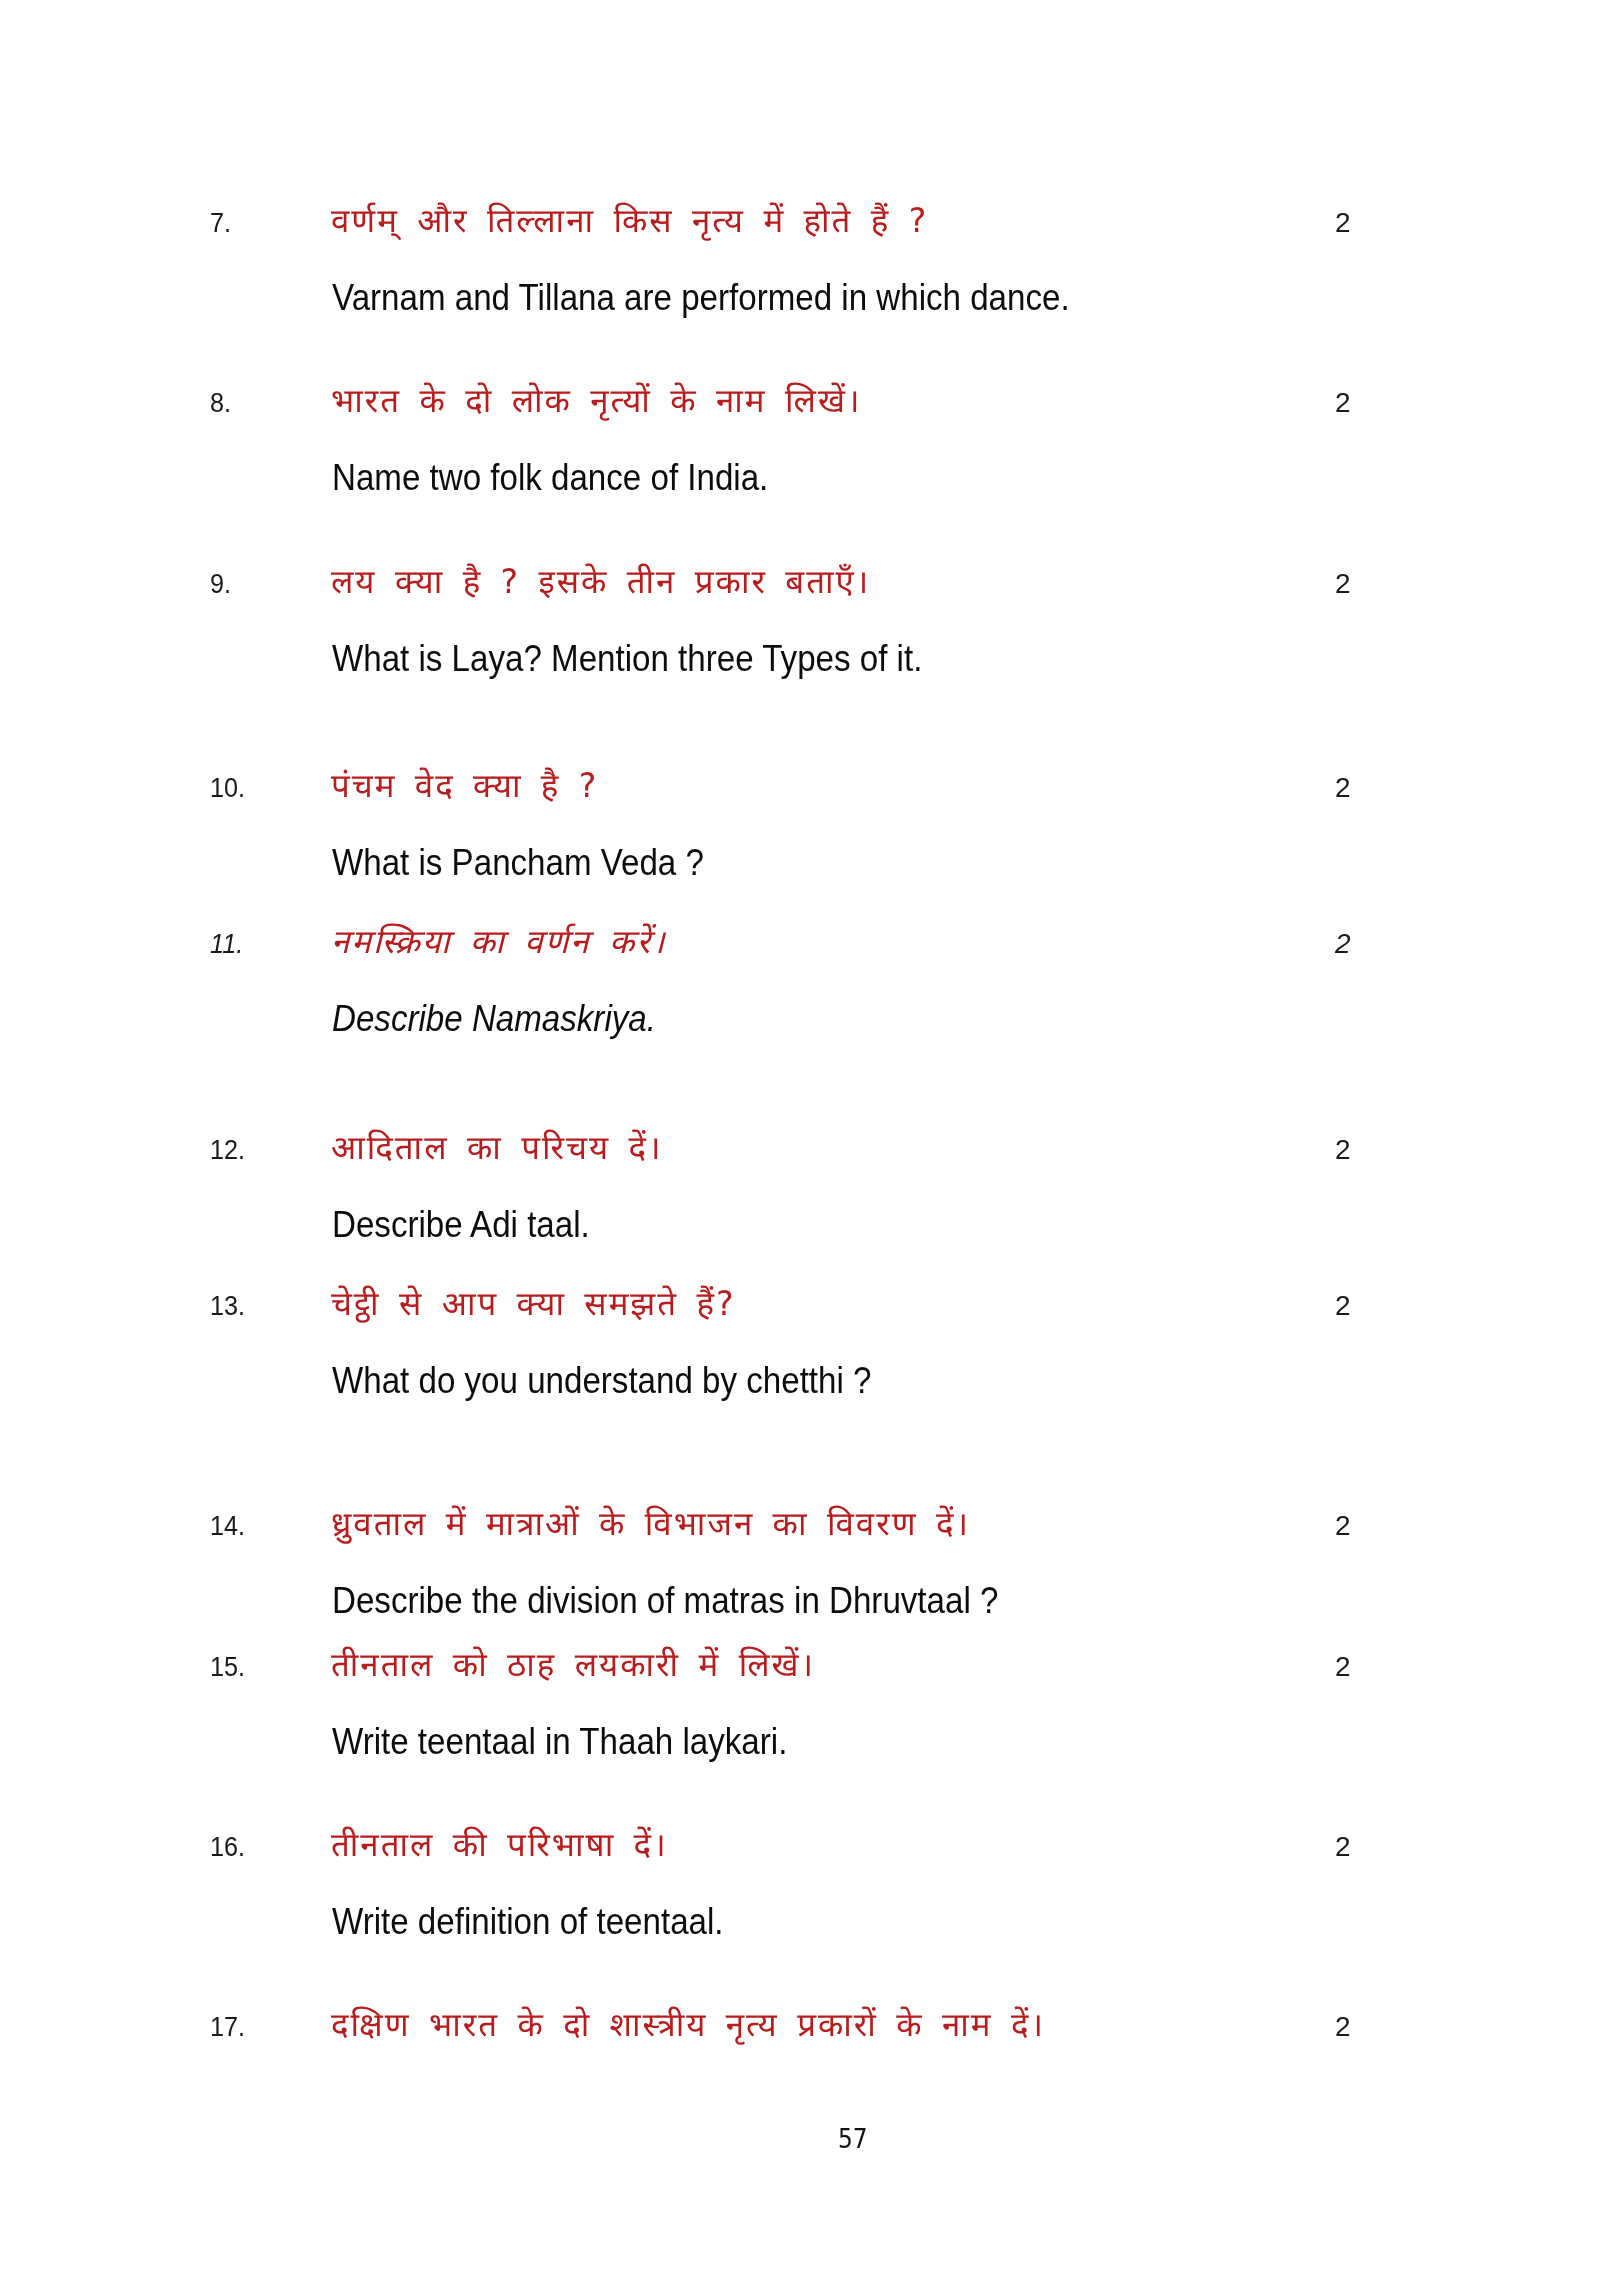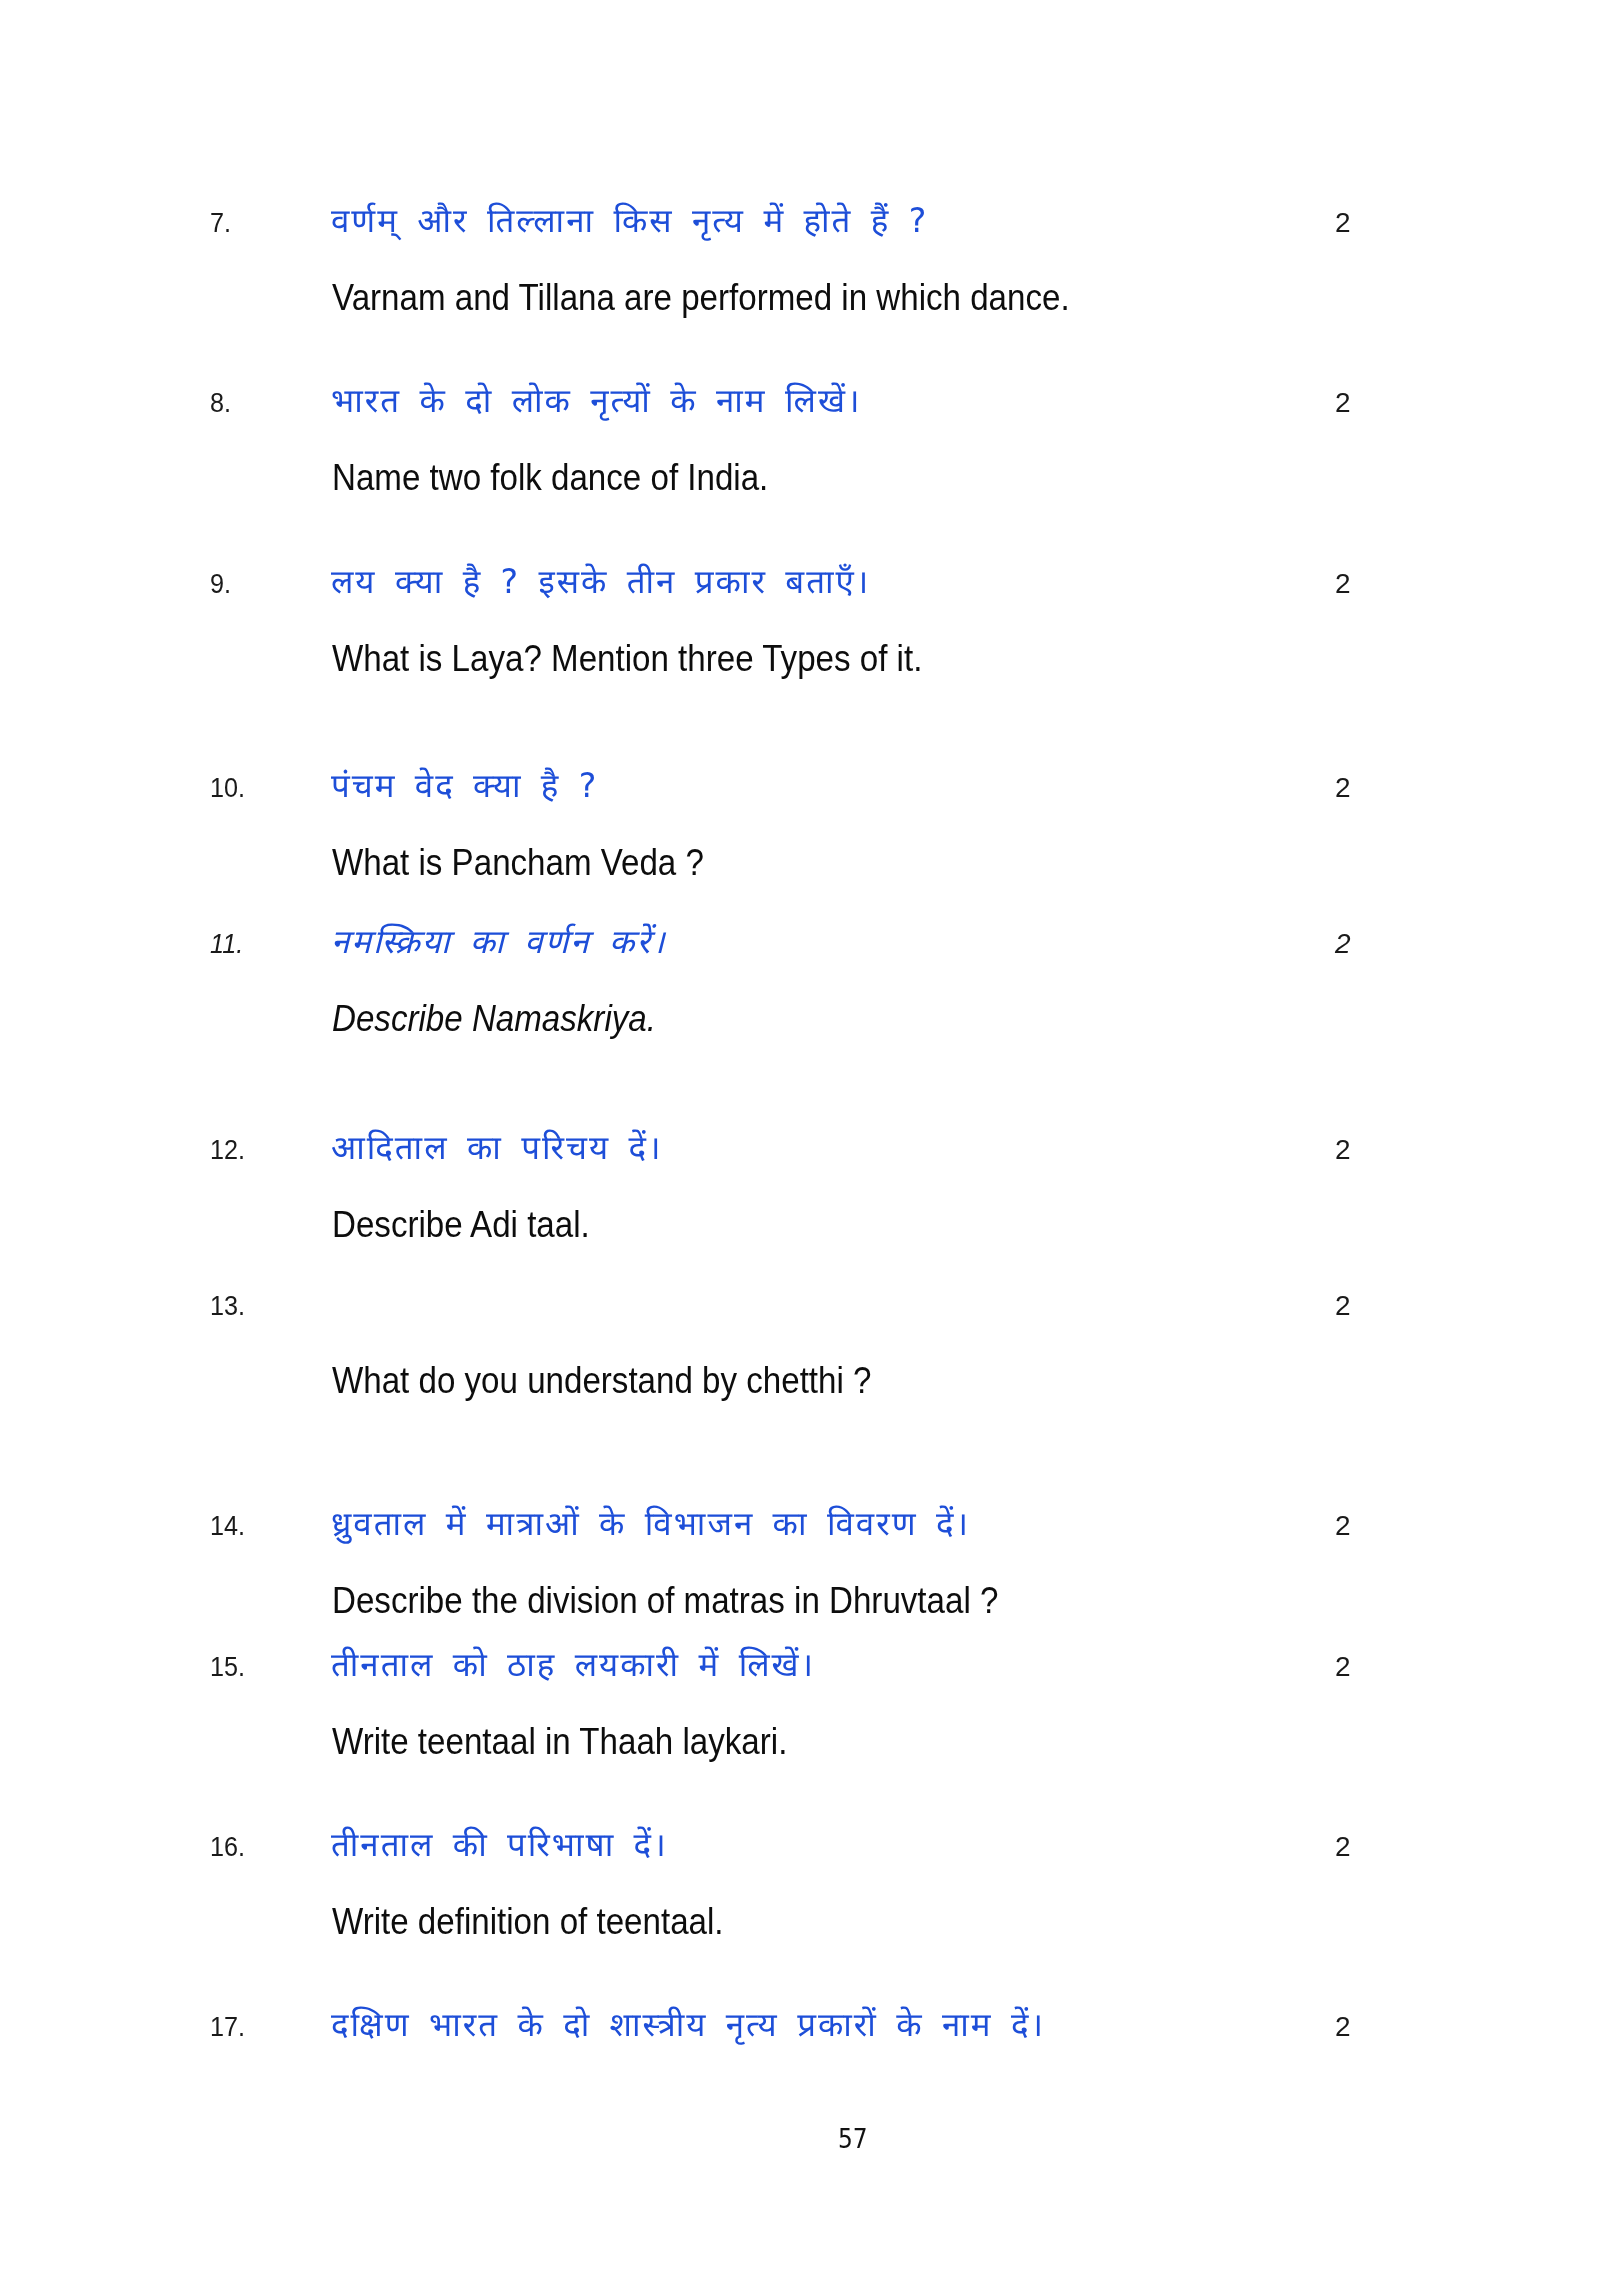--- a/index.html
+++ b/index.html
@@ -41,21 +41,21 @@
     transform-origin: left center;
   }
   .hindi {
     position: absolute;
     left: 331px;
     top: -5.9px;
     font-size: 33px;
     line-height: 47px;
     height: 47px;
     white-space: nowrap;
-    color: #1d4ed8;
+    color: #b91c1c;
     font-family: "DejaVu Sans", "Liberation Sans", sans-serif;
     letter-spacing: 2px;
     word-spacing: 5.9px;
   }
   .english {
     position: absolute;
     left: 332px;
     top: 71px;
     font-size: 36px;
     line-height: 47px;
@@ -130,20 +130,21 @@
 
   <div class="q" style="top:1106px;margin-top:24px;">
     <span class="qnum">12.</span>
     <span class="hindi">आदिताल का परिचय दें।</span>
     <span class="english">Describe Adi taal.</span>
     <span class="marks">2</span>
   </div>
 
   <div class="q" style="top:1286px;text-decoration:underline;">
     <span class="qnum">13.</span>
+    <span class="hindi">चेट्ठी से आप क्या समझते हैं?</span>
     <span class="english">What do you understand by chetthi ?</span>
     <span class="marks">2</span>
   </div>
 
   <div class="q" style="top:1466px;margin-top:40px;">
     <span class="qnum">14.</span>
     <span class="hindi">ध्रुवताल में मात्राओं के विभाजन का विवरण दें।</span>
     <span class="english">Describe the division of matras in Dhruvtaal ?</span>
     <span class="marks">2</span>
   </div>

